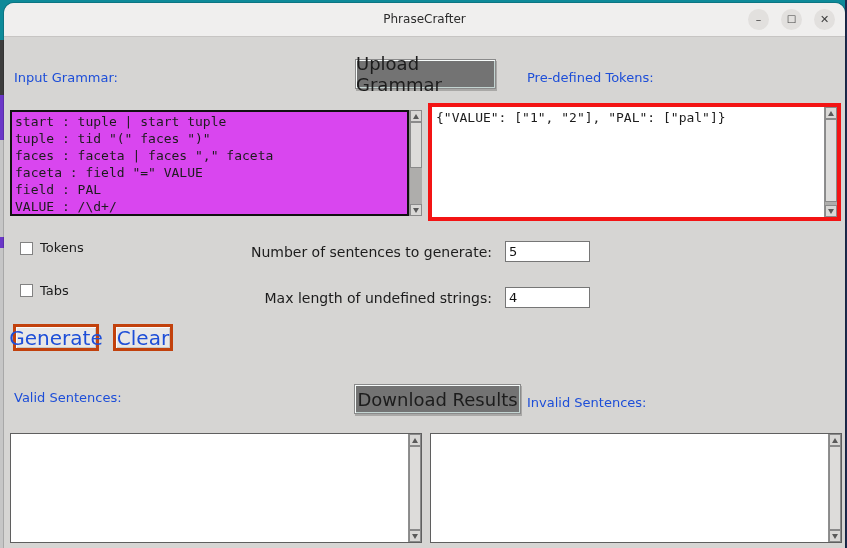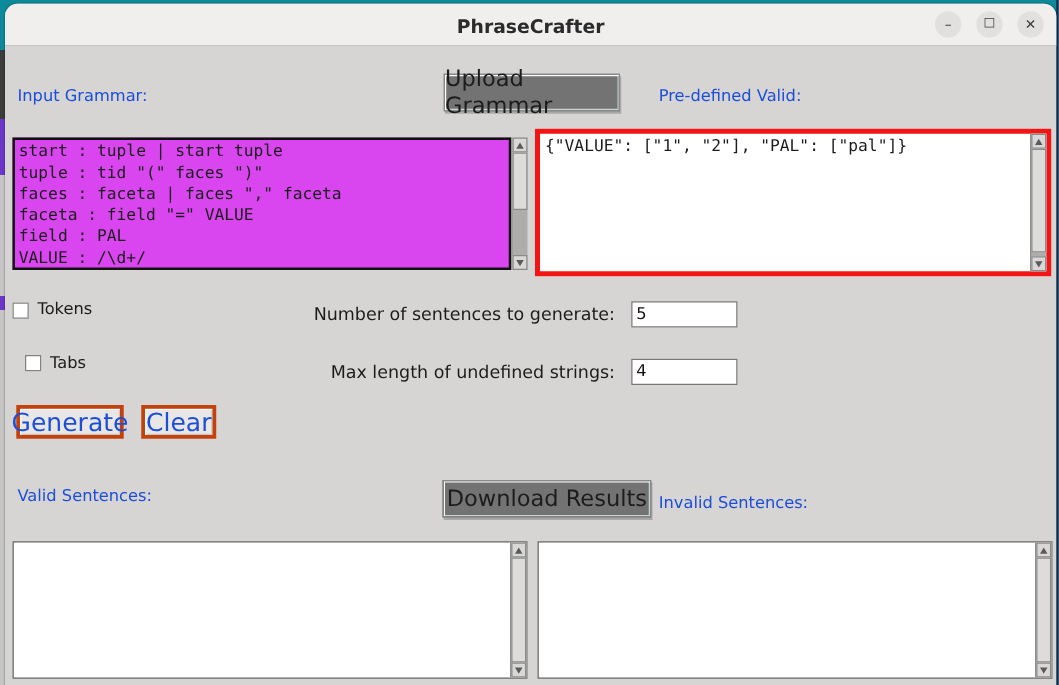--- a/index.html
+++ b/index.html
@@ -33,21 +33,21 @@
   }
   .titlebar {
     position: absolute; left: 0; top: 0; right: 0; height: 34px;
     background: #f0efee;
     border-bottom: 1px solid #c7c5c3;
     border-radius: 10px 10px 0 0;
   }
   .titlebar .title {
     position: absolute; left: 0; right: 0; top: 9px;
     text-align: center;
-    font-weight: bold; font-size: 15px; color: #2b2b2b;
+    font-weight: normal; font-size: 12px; color: #2b2b2b;
   }
   .controls {
     position: absolute; right: 10px; top: 6px;
     display: flex; gap: 12px;
   }
   .ctrl {
     width: 21px; height: 21px; border-radius: 50%;
     background: #e2e0de;
     display: flex; align-items: center; justify-content: center;
     font-size: 11px; color: #3c3c3c; cursor: default;
@@ -176,21 +176,21 @@
       <div class="ctrl">
         <span>✕</span>
       </div>
     </div>
   </div>
 
   <div class="lbl section-label" style="left:10px; top:67px;">Input Grammar:</div>
 
   <div class="btn-mint" style="left:351px; top:56px; width:141px; height:30px;">Upload Grammar</div>
 
-  <div class="lbl section-label" style="left:523px; top:67px;">Pre-defined Valid:</div>
+  <div class="lbl section-label" style="left:523px; top:67px;">Pre-defined Tokens:</div>
 
   <div class="grammar-wrap">
     <div class="grammar-box">
       <pre class="mono">start : tuple | start tuple
 tuple : tid "(" faces ")"
 faces : faceta | faces "," faceta
 faceta : field "=" VALUE
 field : PAL
 VALUE : /\d+/</pre>
     </div>
@@ -217,21 +217,21 @@
         </div>
       <div class="sb-track">
         <div class="sb-thumb" style="height:96%;"></div>
       </div>
       <div class="sb-btn">
           <div class="tri-down"></div>
         </div>
     </div>
   </div>
 
-  <div class="checkrow" style="left:6px; top:237px;align-items:flex-end;">
+  <div class="checkrow" style="left:16px; top:237px;align-items:flex-end;">
     <div class="checkbox"></div>
     <span>Tokens</span>
   </div>
   <div class="checkrow" style="left:16px; top:280px;">
     <div class="checkbox"></div>
     <span>Tabs</span>
   </div>
 
   <div class="num-label" style="left:182px; top:241px;">Number of sentences to generate:</div>
   <input class="num-input" style="left: 501px; top: 238px;" type="text" value="5">

